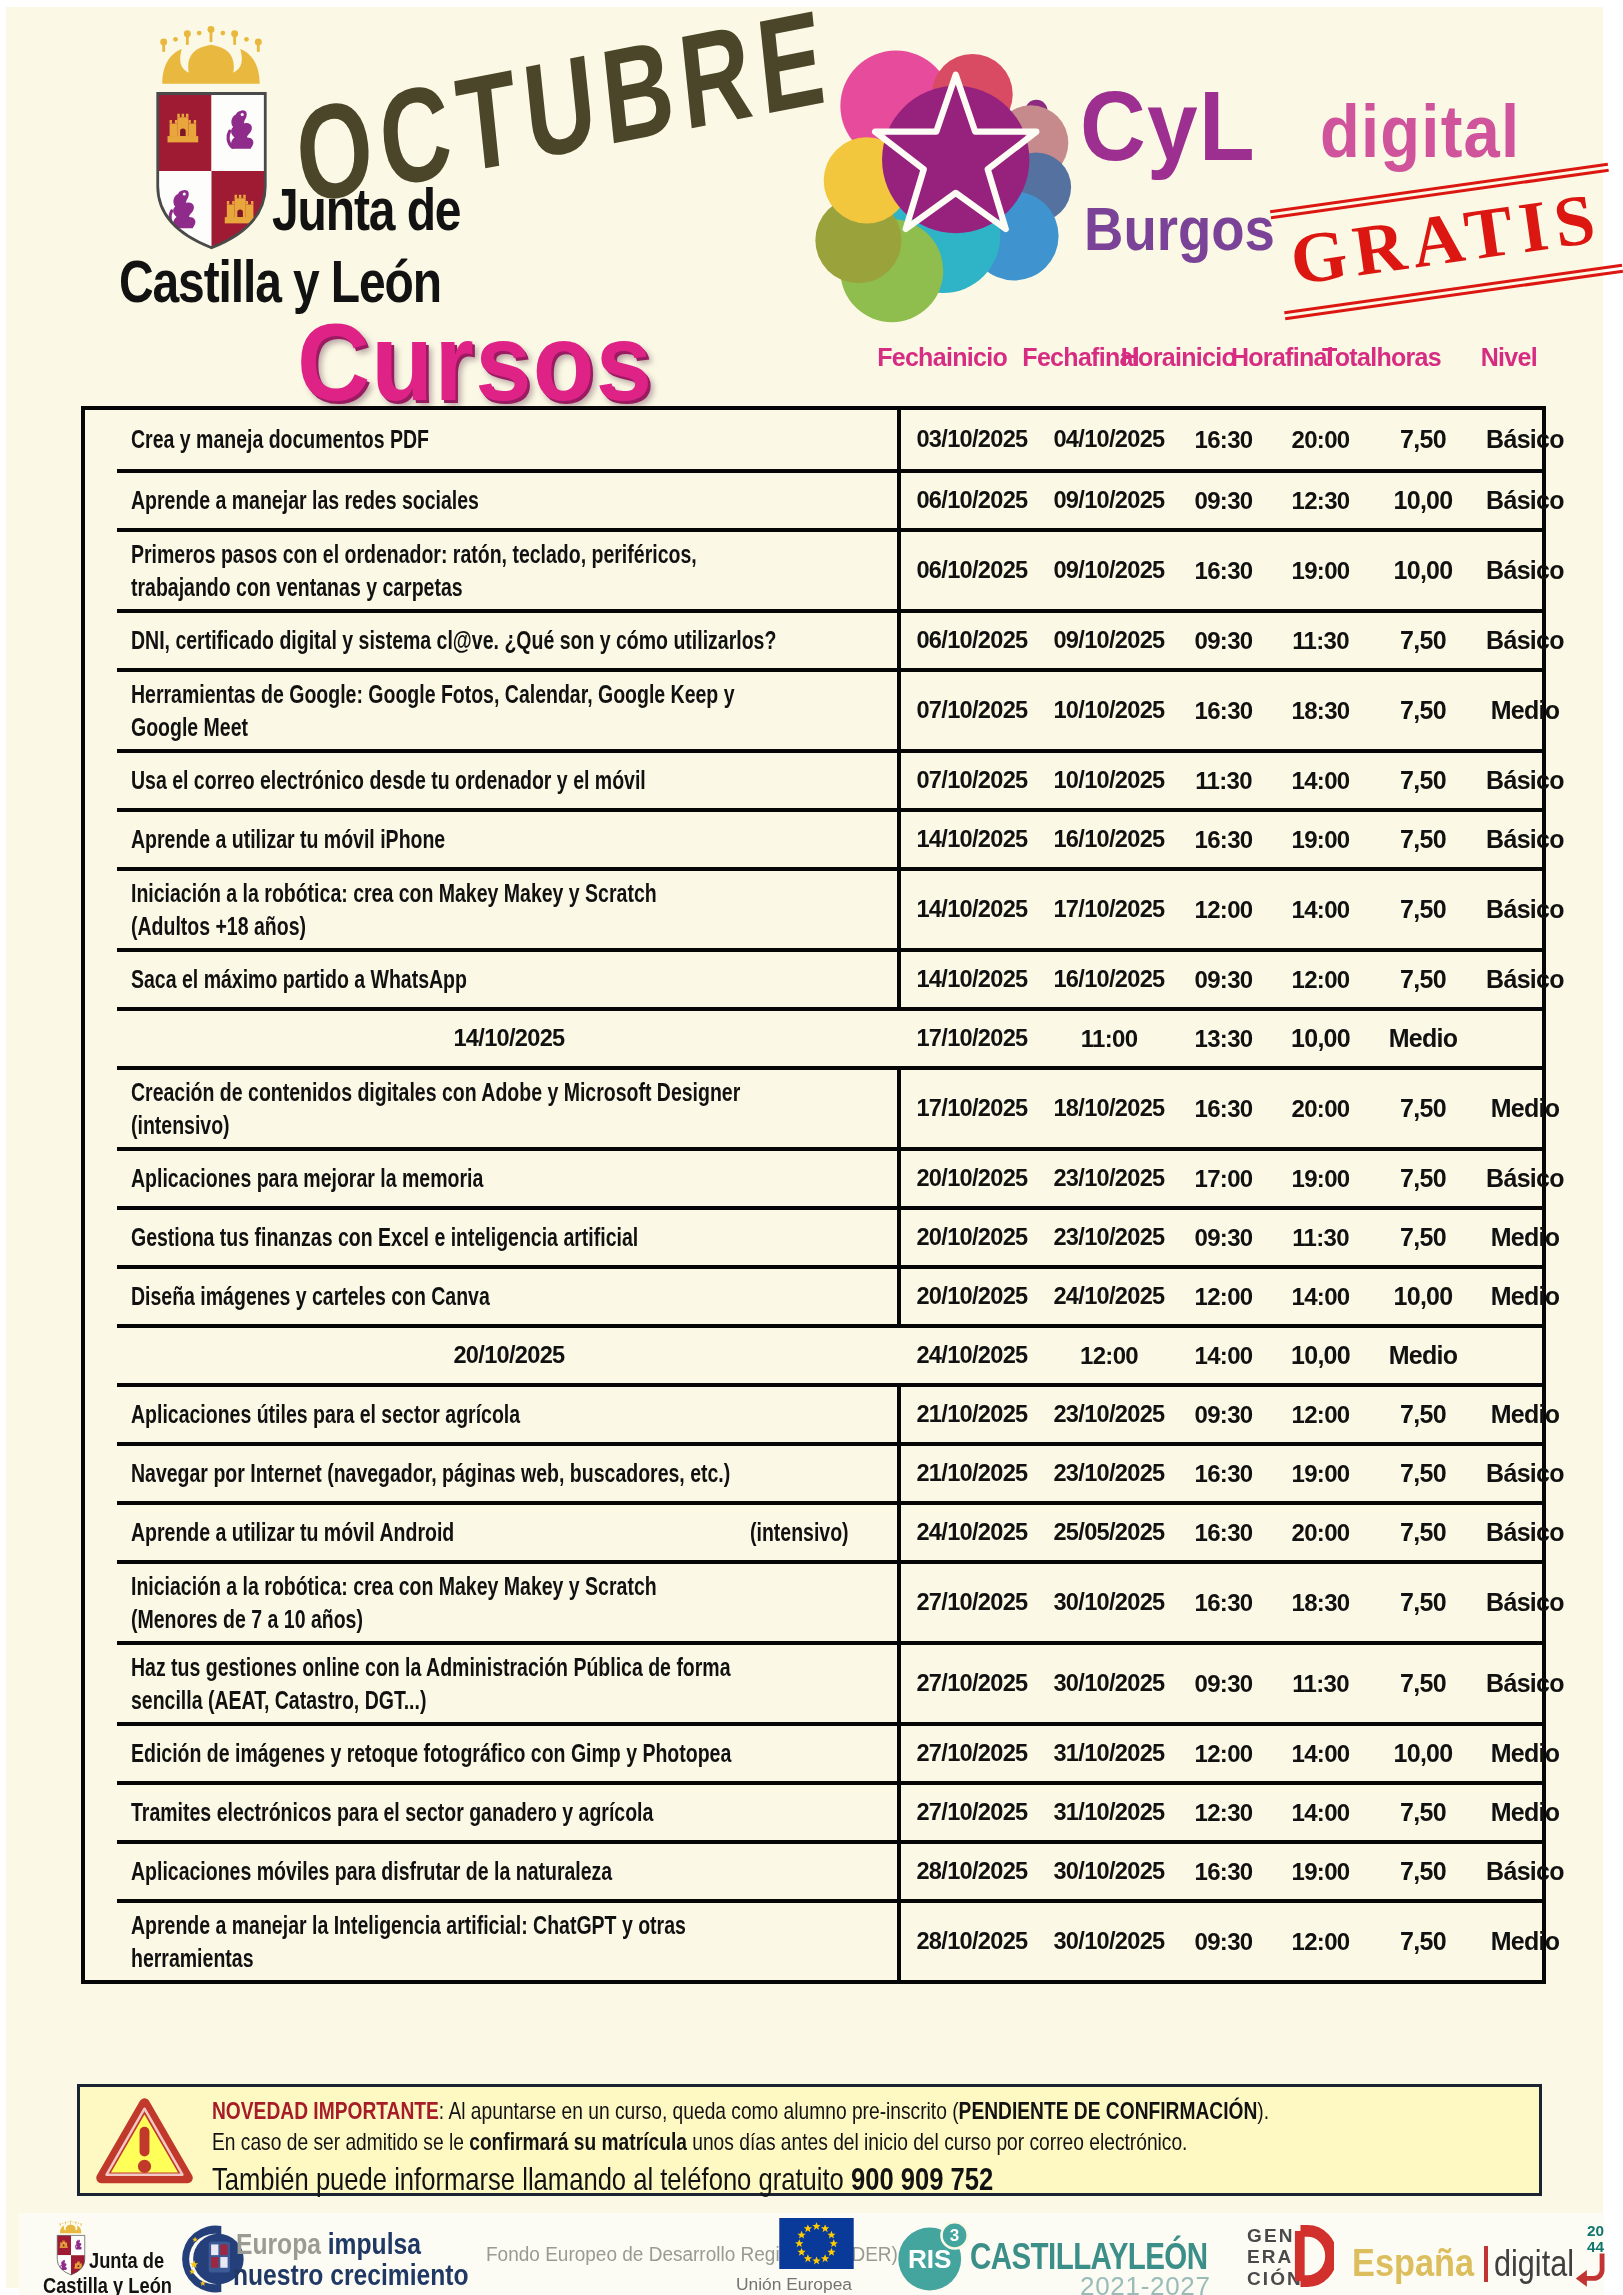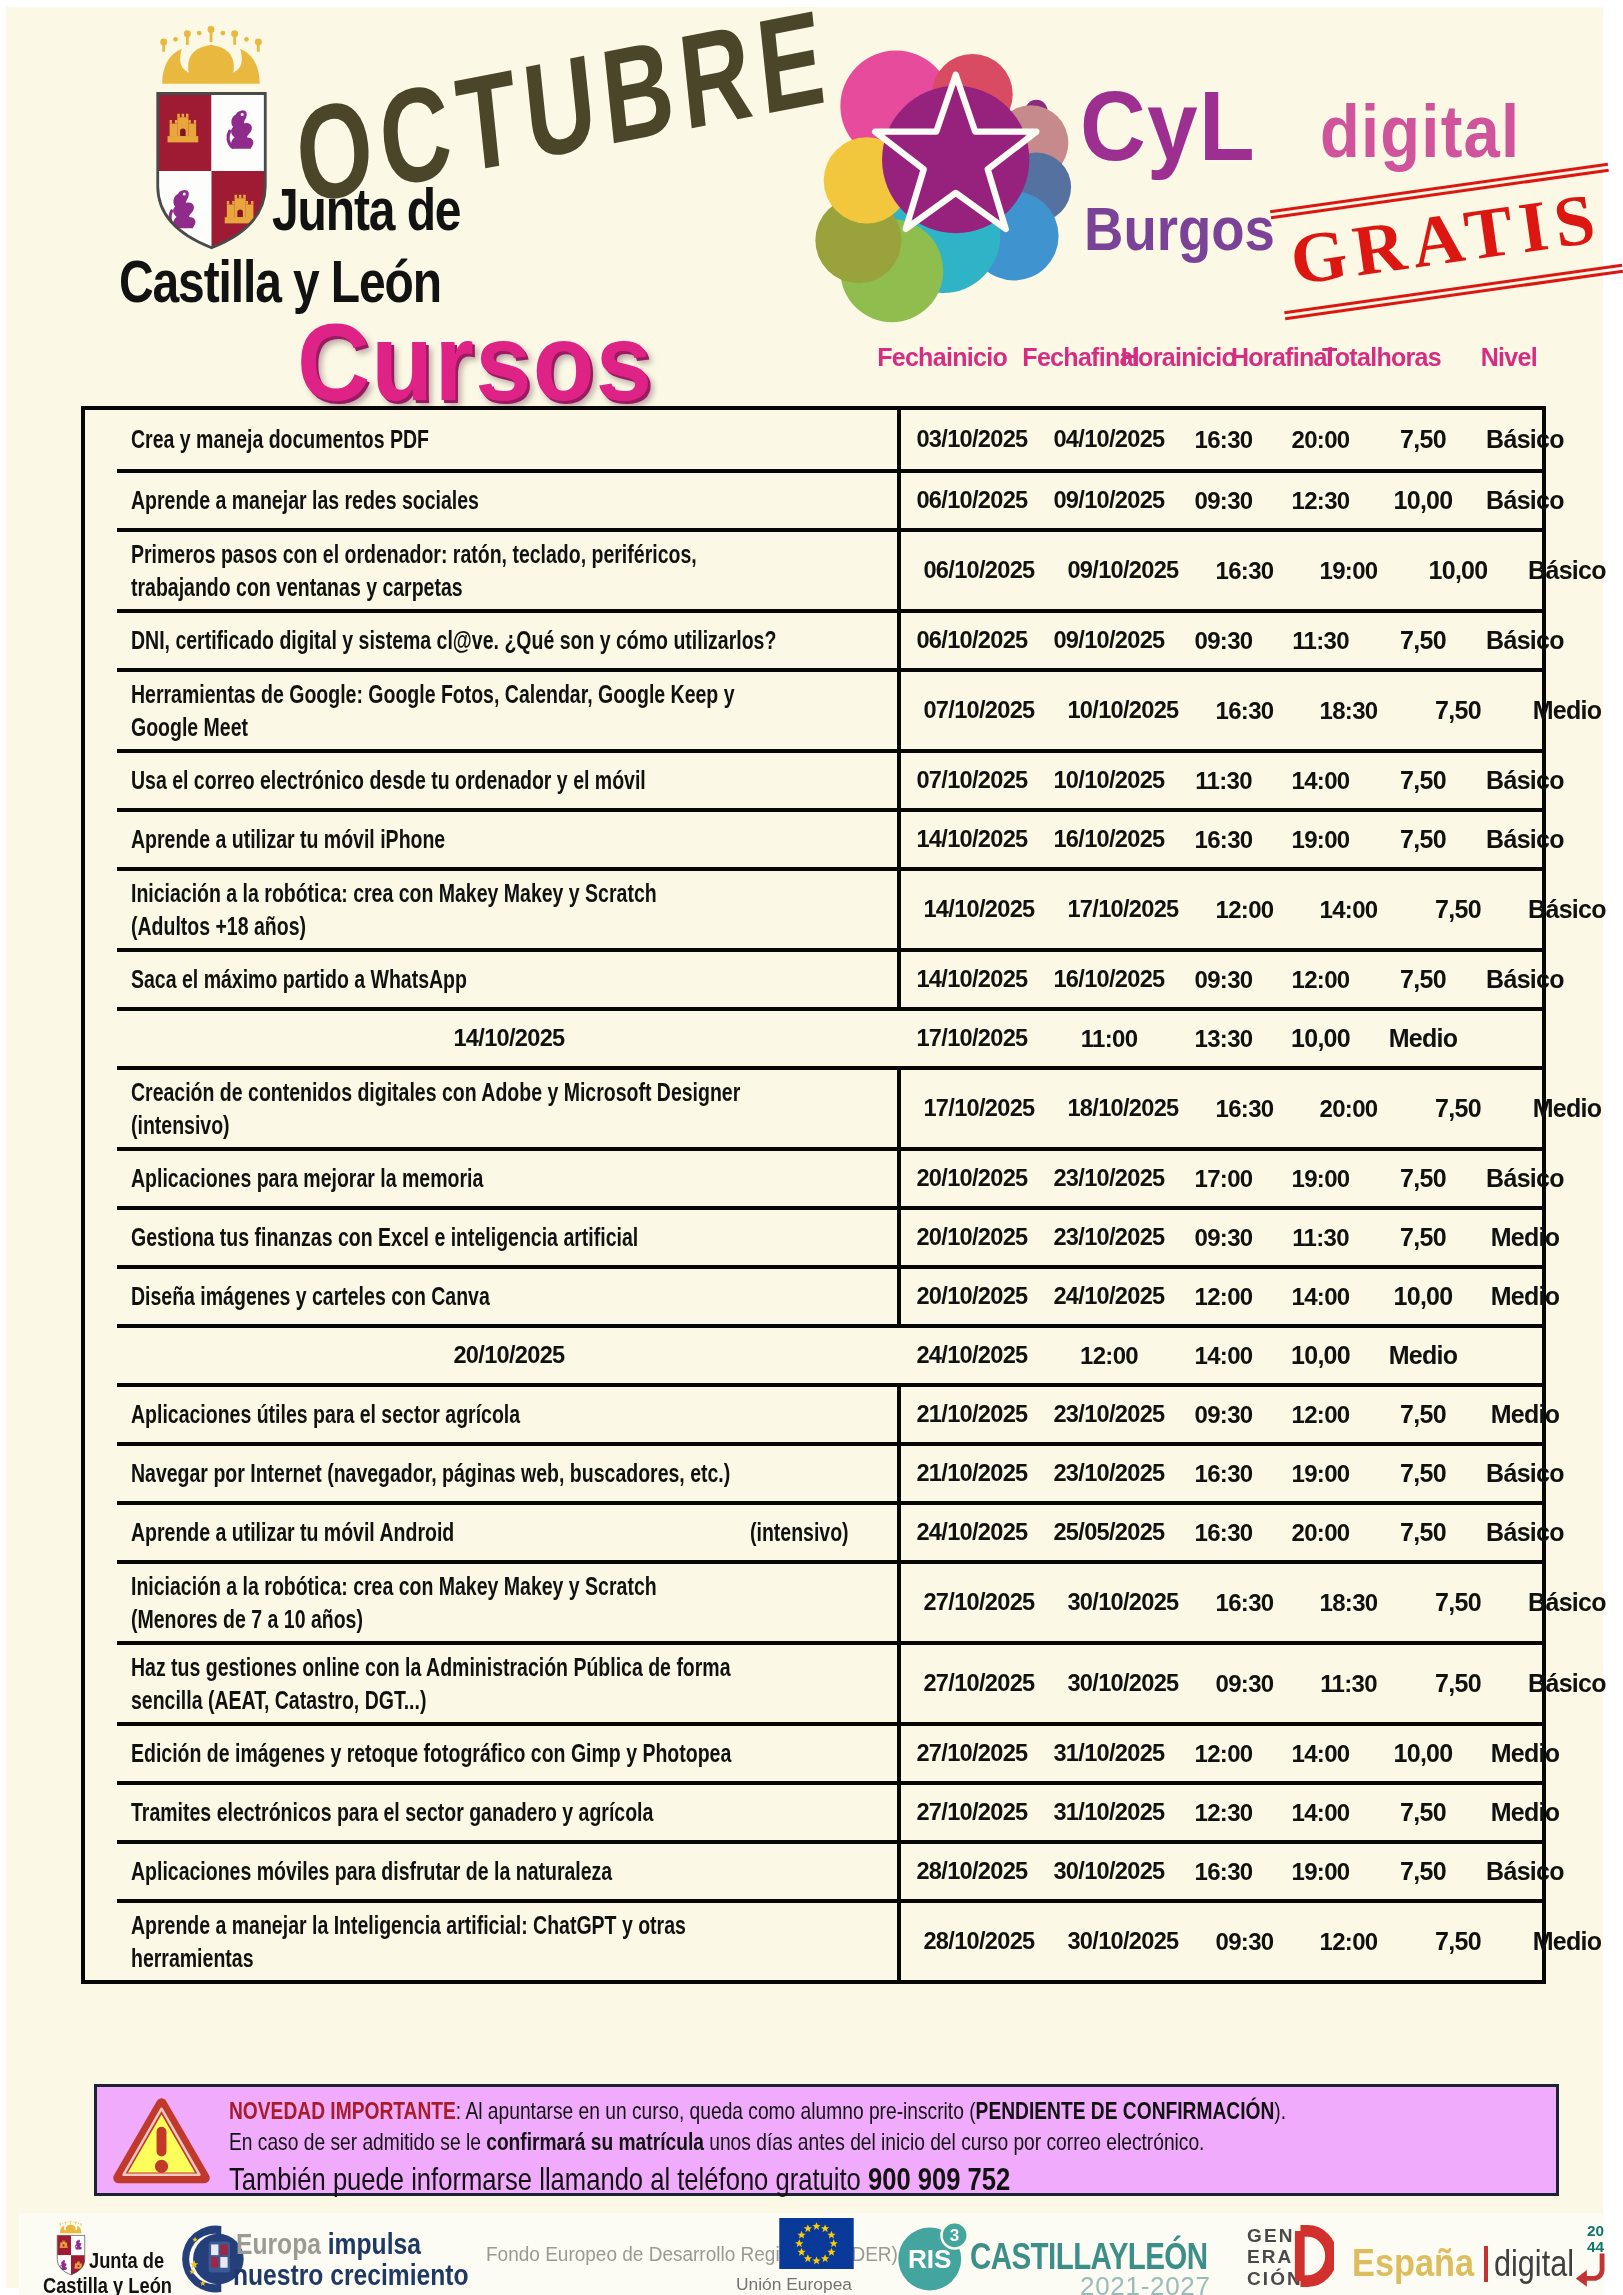--- a/index.html
+++ b/index.html
@@ -34,33 +34,33 @@
 
   
   .thead { position:absolute; left:81px; top:318px; width:1465px; height:85px; display:grid;
            grid-template-columns:784px 142px 132px 97px 97px 108px 96px; }
   .hcell { display:flex; flex-direction:row; justify-content:flex-end; align-items:center;
            color:#D62C82; font-weight:bold; font-size:25px; line-height:1.16; padding-bottom:7px;
            letter-spacing:-0.7px;}
   .ctable { position:absolute; left:81px; top:406px; width:1465px; border:4.2px solid #060606; background:#FBF9E5;padding-left:32px; }
   .trow { display:grid; grid-template-columns:784px 142px 132px 97px 97px 108px 96px;
           min-height:59px; align-items:center; }
-  .trow.tall { min-height:81px;gap:7px; }
+  .trow.tall { min-height:81px; }
   .trow + .trow { border-top:4.2px solid #060606; }
   .ncell { padding-left:14px; border-right:4.2px solid #060606; align-self:stretch;
            display:flex; flex-direction:column; justify-content:center; }
   .nline { display:flex; align-items:baseline; width:128.2%; transform:scaleX(0.78);
            transform-origin:0 50%; font-size:25px; font-weight:bold; color:#111; white-space:nowrap; line-height:1.32;}
   .ntag { margin-left:auto; margin-right:62px; }
   .dcell { text-align:center; font-size:23.6px; font-weight:bold; color:#111; letter-spacing:-0.7px; }
   .hourcell { font-size:24px; }
   .lvlcell { font-size:25px; }
 
   
-  .notice { position:absolute; left:94px; top:2084px; width:1465px; height:112px; background:#f0abfc;
+  .notice { position:absolute; left:77px; top:2084px; width:1465px; height:112px; background:#fef9c3;
             border:3.5px solid #1B2433; }
   .warn { position:absolute; left:15.3px; top:5.6px; width:99px; height:99px; }
   .ntext { position:absolute; left:132px; top:8.3px; width:1319px; color:#121212; }
   .nl { font-size:24px; font-weight:normal; transform:scaleX(0.80); transform-origin:0 0;
         white-space:nowrap; line-height:1.30; }
   .nl b { font-weight:bold; }
   .nred { color:#A61C28; font-weight:bold; }
   .nl3 { font-size:32px; margin-top:1.4px; }
 
   

